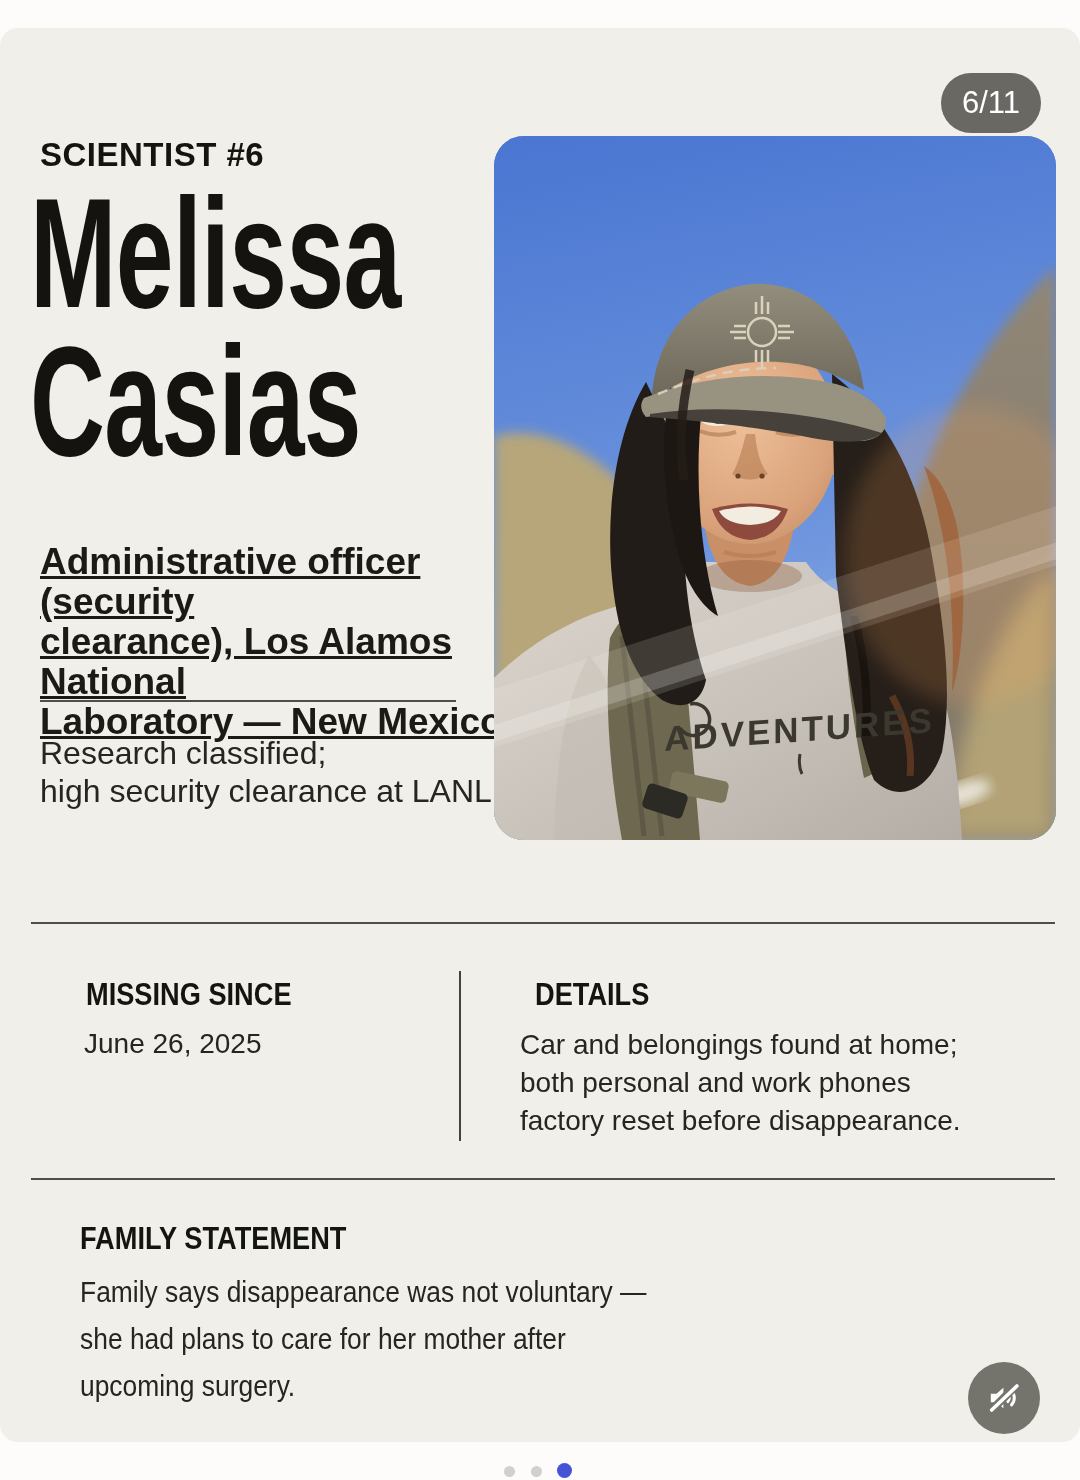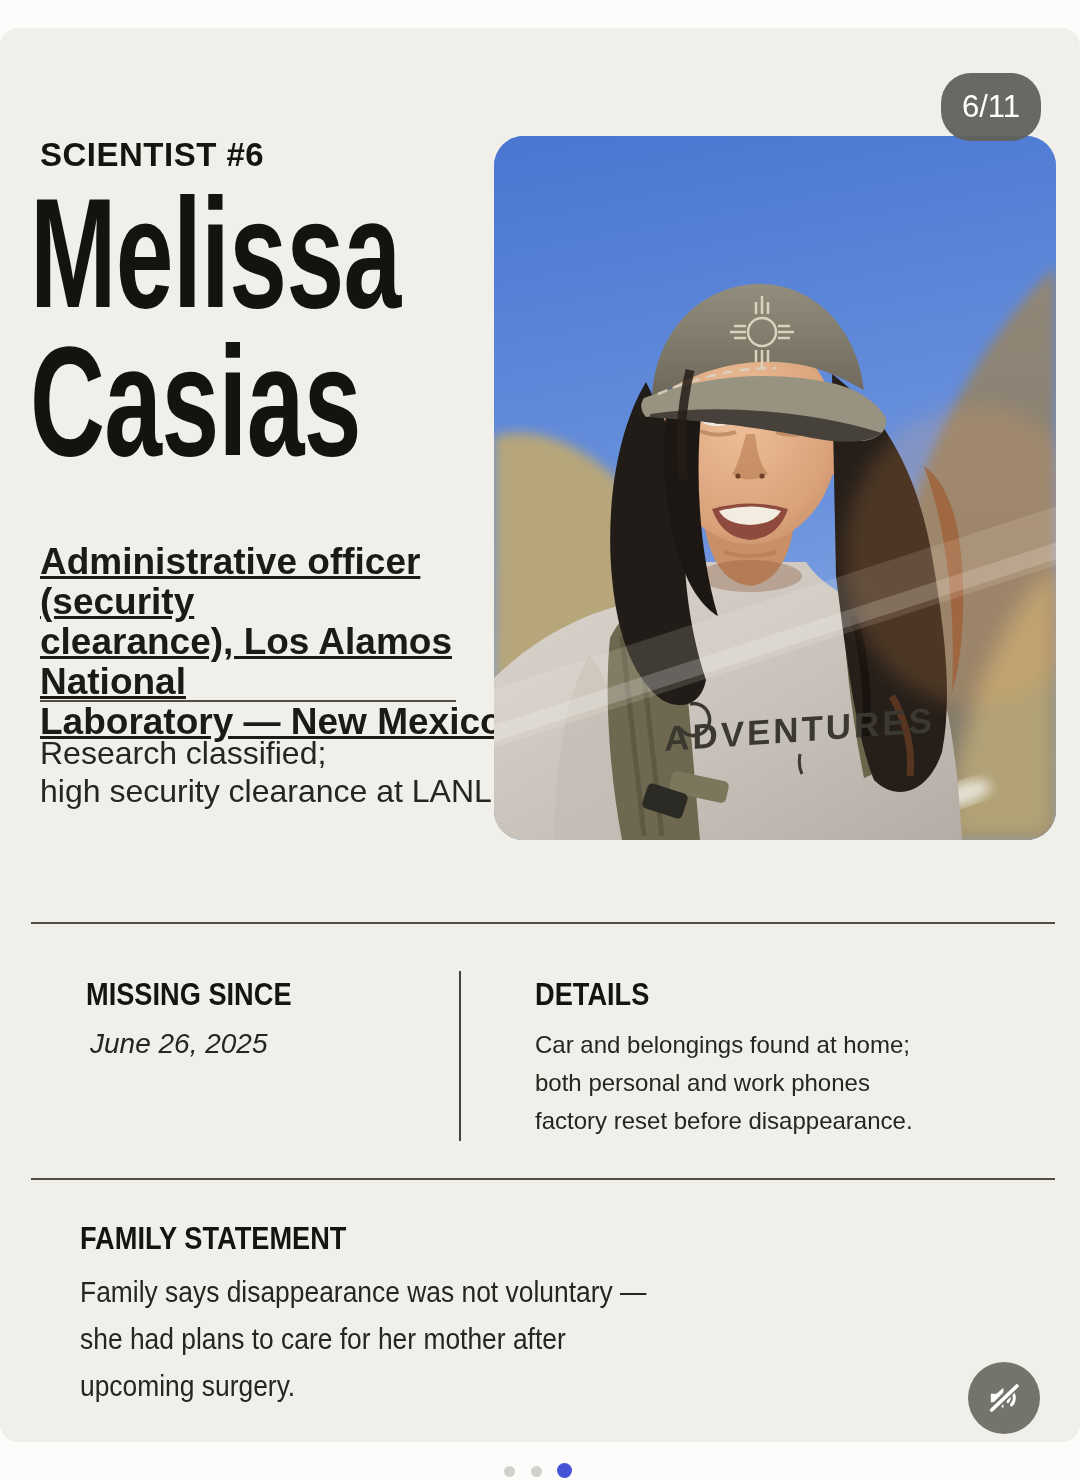--- a/index.html
+++ b/index.html
@@ -32,36 +32,36 @@
   .note{
     left:40px;top:706px;font-size:32px;line-height:38px;color:#26251f;
     white-space:pre-line;
   }
   .photo{
     left:494px;top:108px;width:562px;height:704px;border-radius:30px;
     overflow:hidden;background:#5d87d6;
   }
   .photo svg{display:block;}
   .badge{
-    left:941px;top:45px;width:100px;height:68px;border-radius:30px;
+    left:941px;top:45px;width:100px;height:60px;border-radius:30px;
     background:rgba(97,96,91,.95);color:#ffffff;font-size:31px;
     display:flex;align-items:center;justify-content:center;z-index:5;
   }
   .rule-wide1{left:31px;top:894px;width:1024px;}
   .rule-wide2{left:31px;top:1150px;width:1024px;}
   .vrule{left:459px;top:943px;width:2px;height:170px;background:#43423c;}
   .sec-label{
     font-size:32px;font-weight:700;color:#15150f;
     transform:scaleX(.85);transform-origin:left top;white-space:nowrap;
   }
   .missing-label{left:86px;top:948px;}
-  .missing-value{left:90px;top:1000px;font-size:28px;color:#26251f;font-style:italic;}
+  .missing-value{left:84px;top:1000px;font-size:28px;color:#26251f;}
   .details-label{left:535px;top:948px;}
   .details-value{
-    left:535px;top:998px;font-size:24px;line-height:38px;color:#26251f;
+    left:520px;top:998px;font-size:28px;line-height:38px;color:#26251f;
     white-space:pre-line;width:460px;
   }
   .family-label{left:80px;top:1192px;}
   .family-value{
     left:80px;top:1240px;font-size:30px;line-height:47px;color:#26251f;
     white-space:pre-line;transform:scaleX(.88);transform-origin:left top;
     width:700px;
   }
   .mute-btn{
     left:968px;top:1334px;width:72px;height:72px;border-radius:50%;

